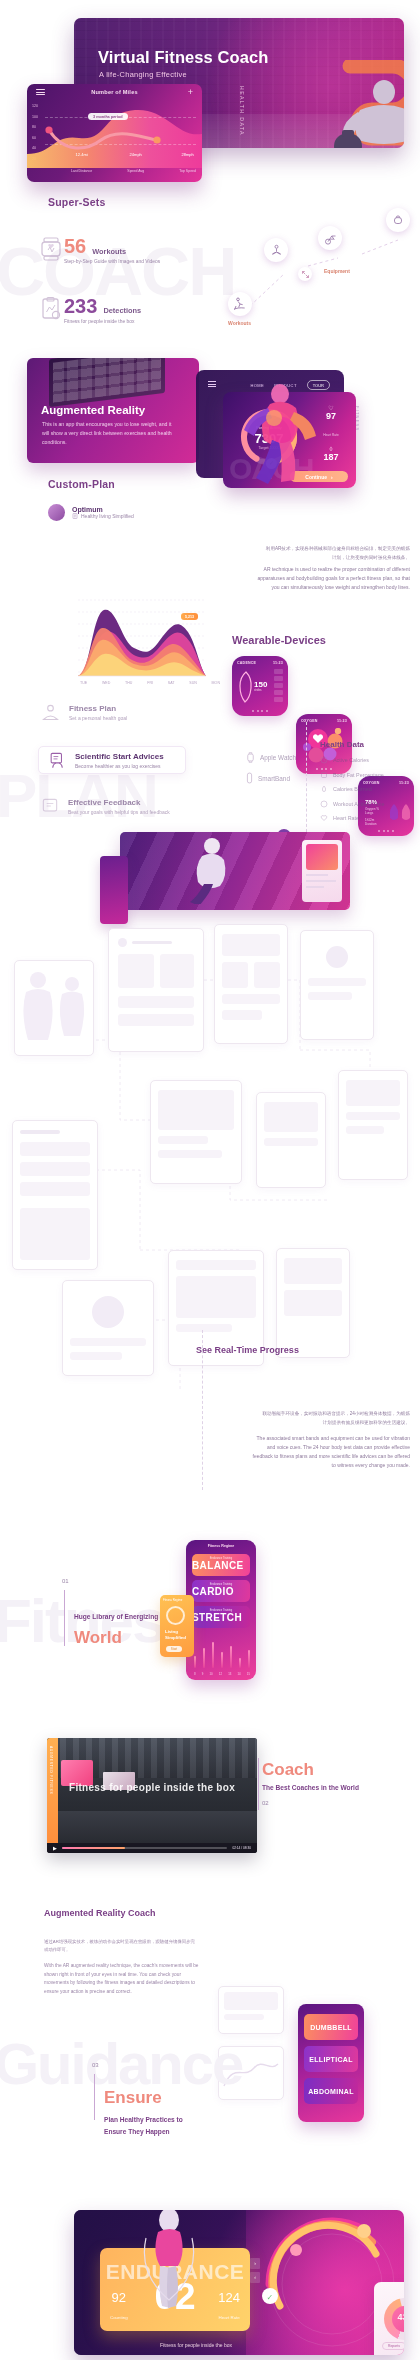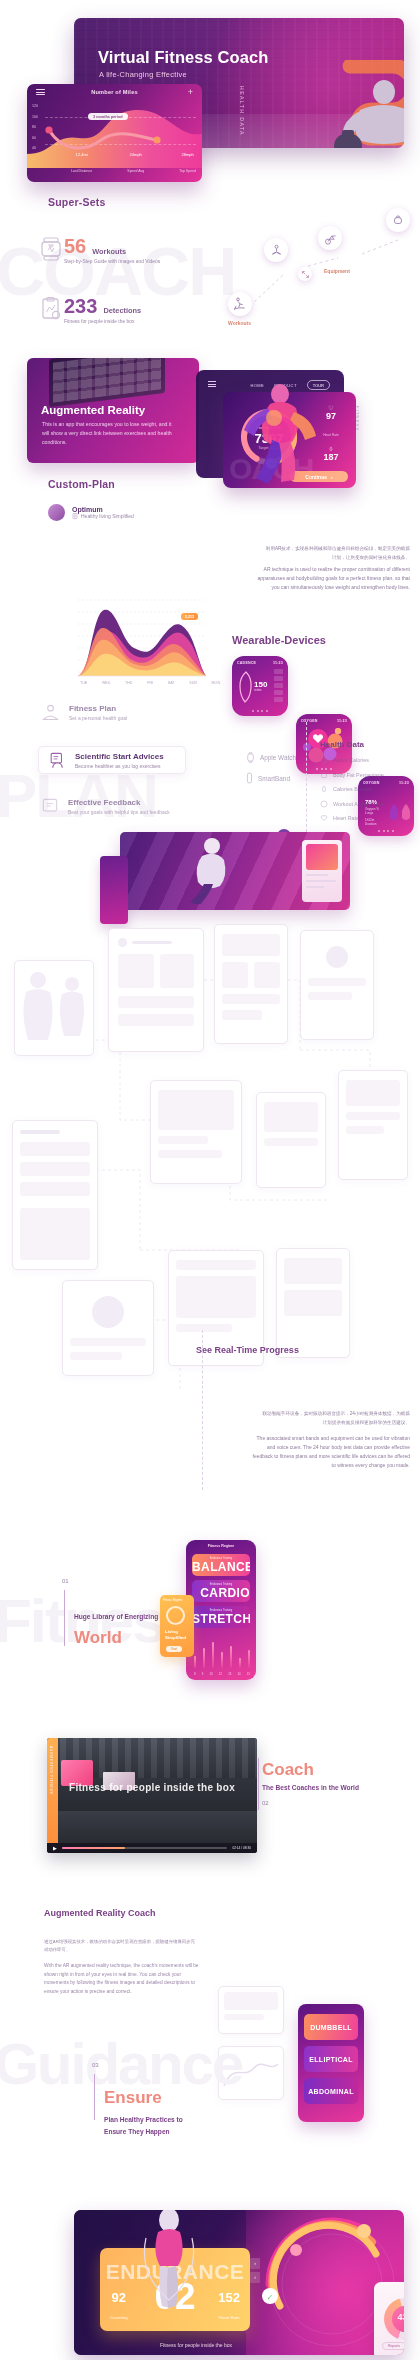--- a/index.html
+++ b/index.html
@@ -192,21 +192,21 @@
   .kick { font-size:6.6px; font-weight:bold; color:#7a3f86; }
   .bigword { font-size:17px; font-weight:bold; }
 
   
   #course-phone { position:absolute; left:186px; top:1540px; width:70px; height:140px;
     border-radius:9px; overflow:hidden; box-shadow:0 7px 16px rgba(140,50,150,.28);
     background:linear-gradient(160deg,#5a1580,#a5219a 45%,#ef3f9b 100%); }
   .cph-top { position:absolute; left:0; right:0; top:4px; text-align:center; font-size:3.6px;
     color:#fbd9f0; font-weight:bold; }
   .cat-card { position:absolute; left:6px; width:58px; height:22px; border-radius:5px; overflow:hidden; }
-  .cat-card .w { position:absolute; left:0; right:0; top:6px; text-align:right; font-size:12px;
+  .cat-card .w { position:absolute; left:0; right:0; top:6px; text-align:left; font-size:10px;
     font-weight:bold; color:#fff; letter-spacing:.4px; }
   .cat-card .s { position:absolute; left:0; right:0; top:3px; text-align:center; font-size:2.6px;
     color:rgba(255,255,255,.8); }
   .bars { position:absolute; left:8px; right:6px; bottom:12px; height:30px; display:flex;
     align-items:flex-end; justify-content:space-between; }
   .bars i { width:2.4px; background:linear-gradient(180deg,#ff8fc0,#e5419a); border-radius:2px; }
   .bars-x { position:absolute; left:8px; right:6px; bottom:4px; display:flex; justify-content:space-between;}
   .bars-x span { font-size:2.8px; color:#f4c5e4; }
 
   #course-side { position:absolute; left:160px; top:1595px; width:34px; height:62px; border-radius:5px;
@@ -263,21 +263,21 @@
       radial-gradient(circle at 82% 55%, rgba(240,60,170,.85), rgba(240,60,170,0) 48%),
       linear-gradient(115deg,#231046 0%,#3e1160 40%,#9d1f93 72%,#e02a99 100%);
     box-shadow:0 9px 20px rgba(90,30,110,.28);}
   #end-card { position:absolute; left:26px; top:38px; width:150px; height:83px; border-radius:7px;
     background:linear-gradient(120deg,#ffb45e,#ffd36a); box-shadow:0 7px 16px rgba(220,150,60,.35);}
   .end-word { position:absolute; left:0; right:0; top:12px; text-align:center; font-size:21px;
     font-weight:bold; color:rgba(255,255,255,.62); letter-spacing:.5px;}
   .end-02 { position:absolute; left:0; right:0; top:30px; text-align:center; font-size:37px;
     font-weight:bold; color:#fff; line-height:38px;}
   .end-s { position:absolute; bottom:8px; text-align:center; }
-  .end-s b { display:block; font-size:13px; font-weight:bold; color:#fff; line-height:14px;}
+  .end-s b { display:block; font-size:13px; font-weight:normal; color:#fff; line-height:14px;}
   .end-s i { font-style:normal; font-size:4.4px; color:#fff7ea; }
   .end-cap { position:absolute; left:86px; top:132px; font-size:5px; color:#ecd3ea; }
   .arrowbtn { position:absolute; width:10px; height:11px; background:rgba(255,255,255,.16);
     color:#fff; font-size:5px; text-align:center; line-height:11px; border-radius:1px;}
   #foot-phone { position:absolute; left:300px; top:72px; width:62px; height:90px; border-radius:7px;
     background:linear-gradient(170deg,#fdf6fa,#f6e4f1); box-shadow:0 6px 14px rgba(120,40,120,.3);}
   .fp-ring { position:absolute; left:10px; top:16px; width:42px; height:42px; border-radius:50%;
     background:conic-gradient(from 200deg,#ff8fb9,#ffb07a 40%,#f0e0ec 41%); }
   .fp-ring:after { content:''; position:absolute; inset:8px; border-radius:50%;
     background:linear-gradient(140deg,#fc72ab,#f24e9c); }
@@ -961,21 +961,21 @@
       <span>‹</span></div>
 
     <div id="end-card">
       <div class="end-word">ENDURANCE</div>
       <div class="end-02">02</div>
       <div class="end-s" style="left:10px;">
         <b>92</b>
         <i>Counting</i>
       </div>
       <div class="end-s" style="right:10px;">
-        <b>152</b>
+        <b>124</b>
         <i>Heart Rate</i>
       </div>
     </div>
 
     <svg style="position:absolute;left:64px;top:-12px;width:62px;height:120px" viewBox="0 0 62 120">
       <ellipse cx="31" cy="22" rx="10" ry="12" fill="#e8dcef"></ellipse>
       <path d="M20 34 q12 -6 22 0 q6 20 -2 34 h-18 q-8 -14 -2 -34z" fill="#e9469e"></path>
       <path d="M22 68 q-2 24 2 40 l8 2 q4 -22 2 -40z" fill="#dcd2e4"></path>
       <path d="M38 68 q4 22 0 40 l-8 2 q-2 -22 0 -40z" fill="#cdc2d8"></path>
       <path d="M8 40 q-8 36 23 62 q31 -26 23 -62" fill="none" stroke="#e6dcec" stroke-width="1.2"></path>

